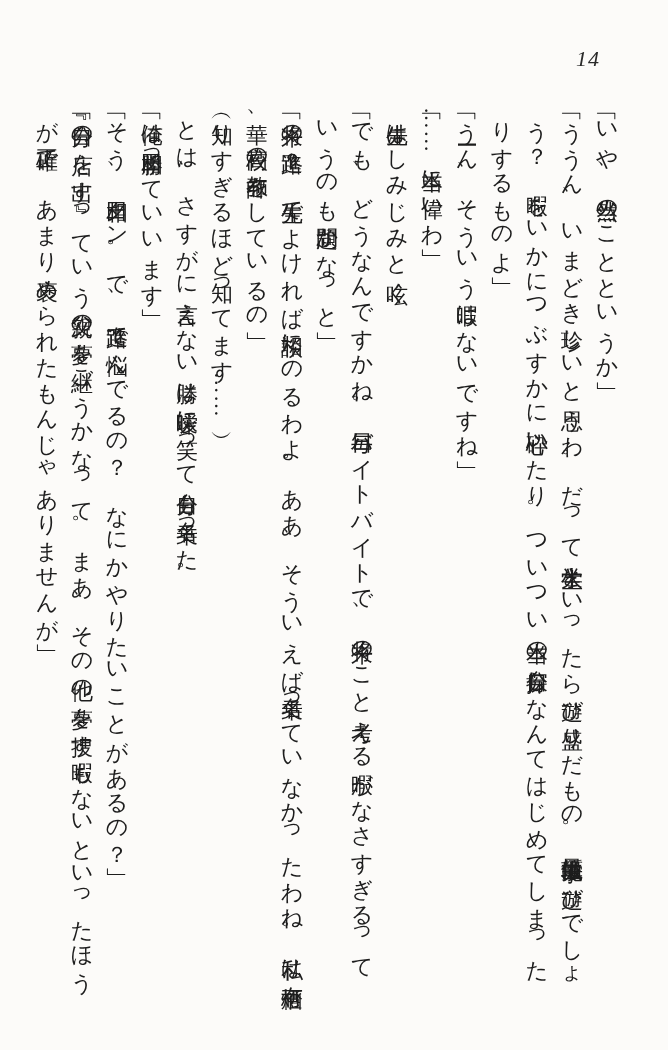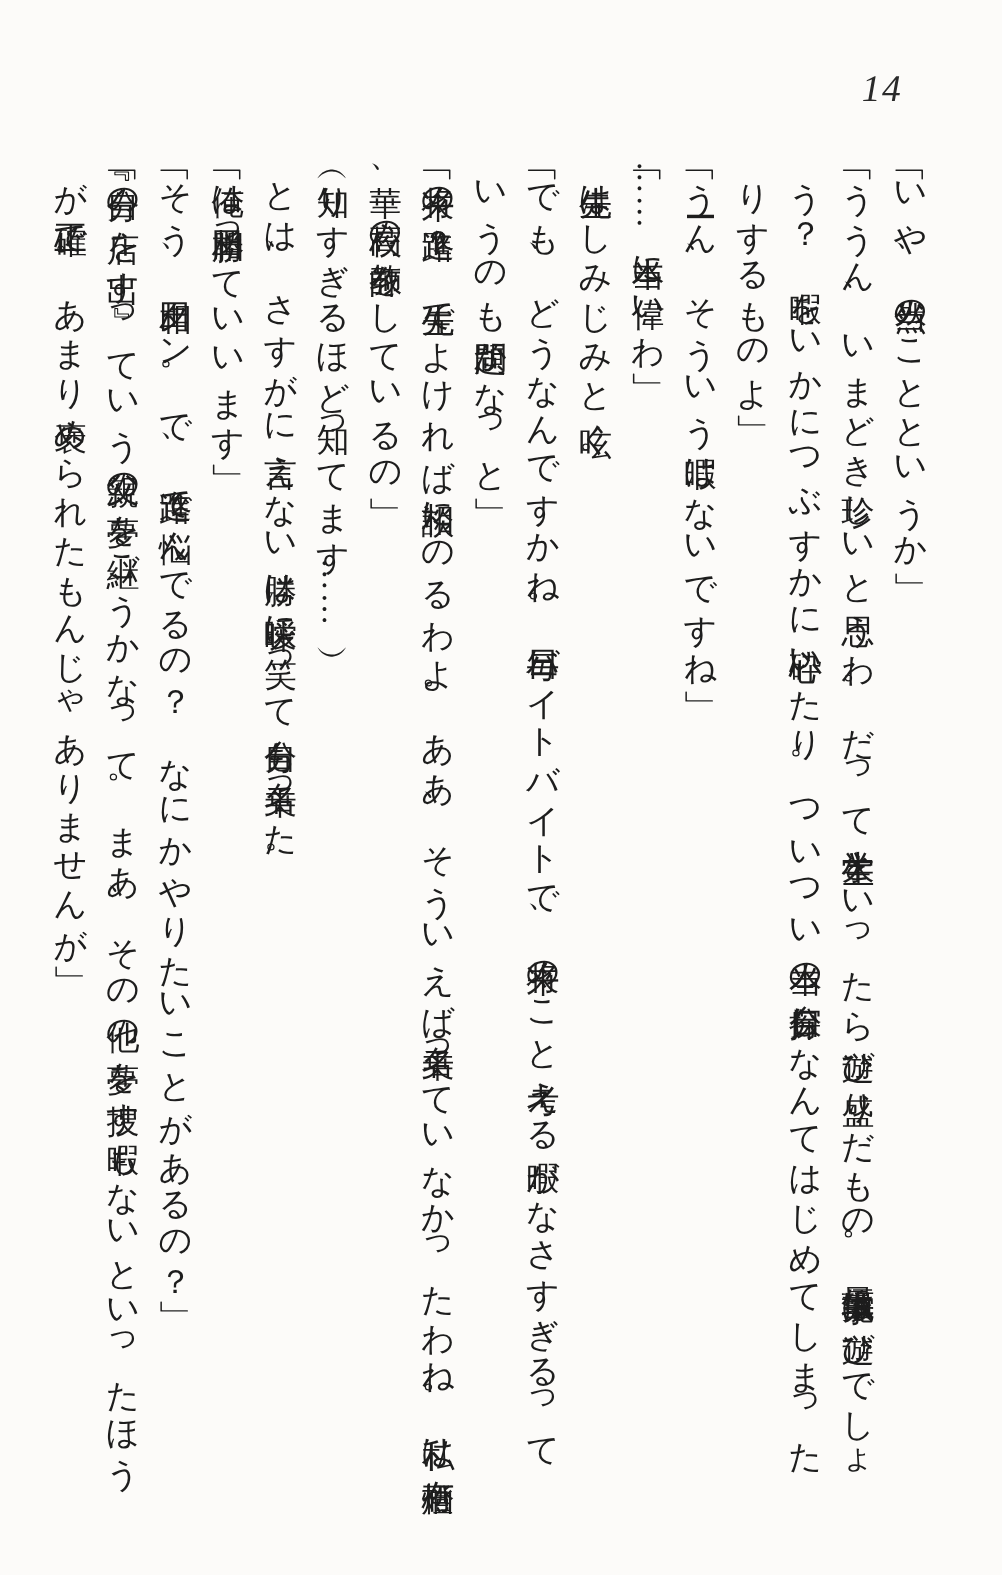--- a/index.html
+++ b/index.html
@@ -17,21 +17,21 @@
   .page {
     position: absolute;
     inset: 0;
   }
   .page-number {
     position: absolute;
     top: 46px;
     left: 558px;
     width: 60px;
     text-align: center;
-    font-size: 25px;
+    font-size: 22px;
     font-style: italic;
     color: #2a2a2a;
     letter-spacing: 1px;
   }
   .text-block {
     position: absolute;
     top: 106px;
     right: 43px;
     height: 884px;
     writing-mode: vertical-rl;

